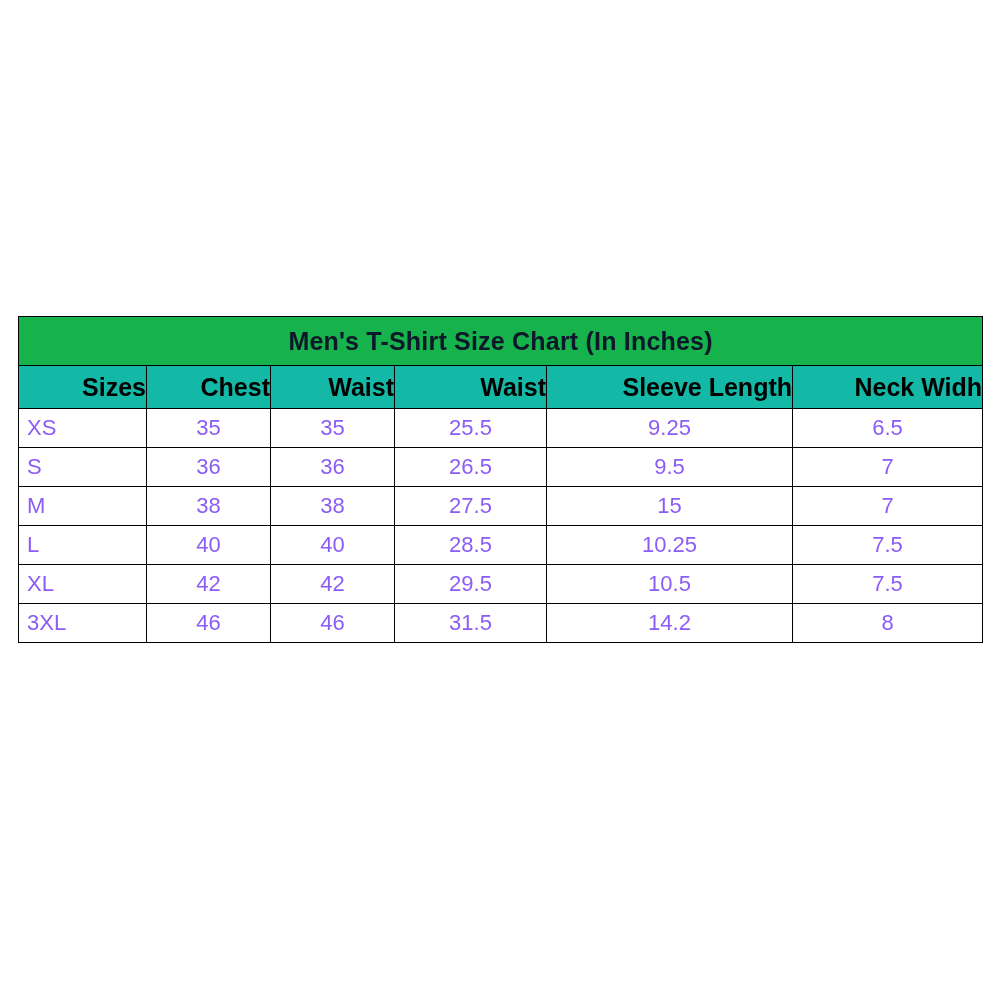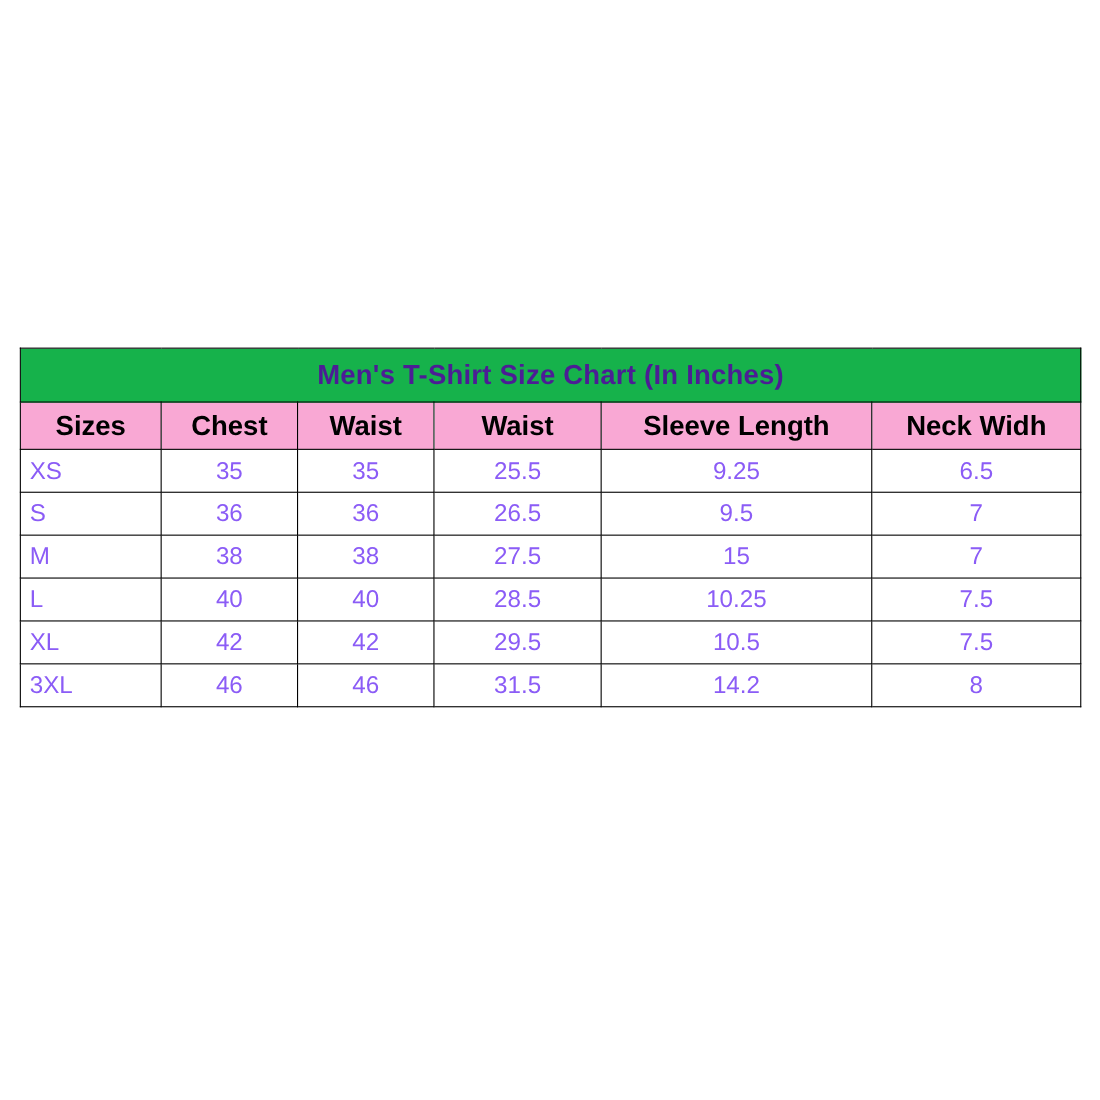--- a/index.html
+++ b/index.html
@@ -26,35 +26,35 @@
     table-layout: fixed;
   }
   table.size-chart td,
   table.size-chart th {
     border: 1px solid #000000;
     padding: 0;
     margin: 0;
   }
   .title-cell {
     background: #16b24b;
-    color: #4c1d95;
+    color: #0f172a;
     text-align: center;
     font-weight: bold;
     font-size: 25px;
     height: 48px;
     letter-spacing: 0.2px;
   }
   .header-cell {
-    background: #f9a8d4;
+    background: #14b8a6;
     color: #000000;
     font-weight: bold;
     font-size: 25px;
     height: 42px;
     padding-left: 10px;
-    text-align: center;
+    text-align: right;
     white-space: nowrap;
     overflow: hidden;
   }
   .body-cell {
     background: #ffffff;
     color: #8b5cf6;
     font-size: 22px;
     height: 38px;
     text-align: center;
   }

